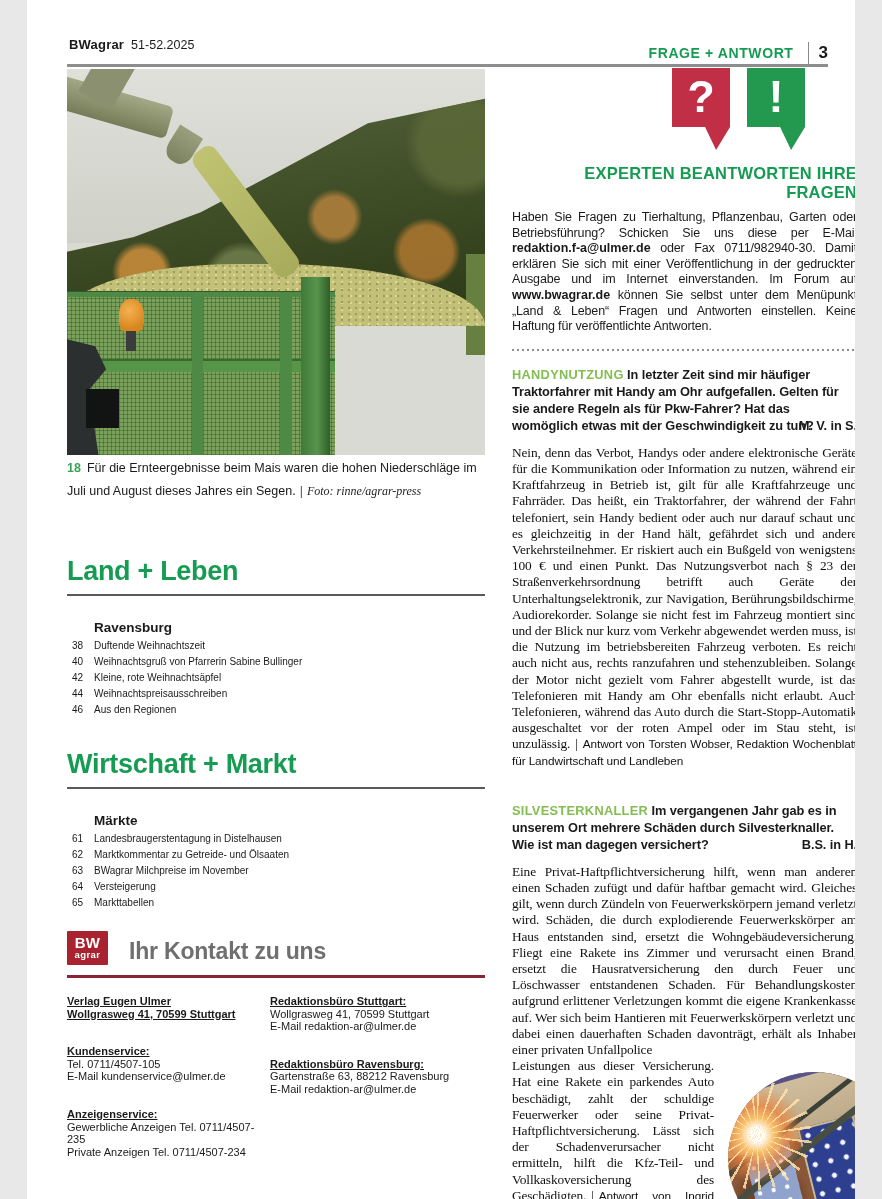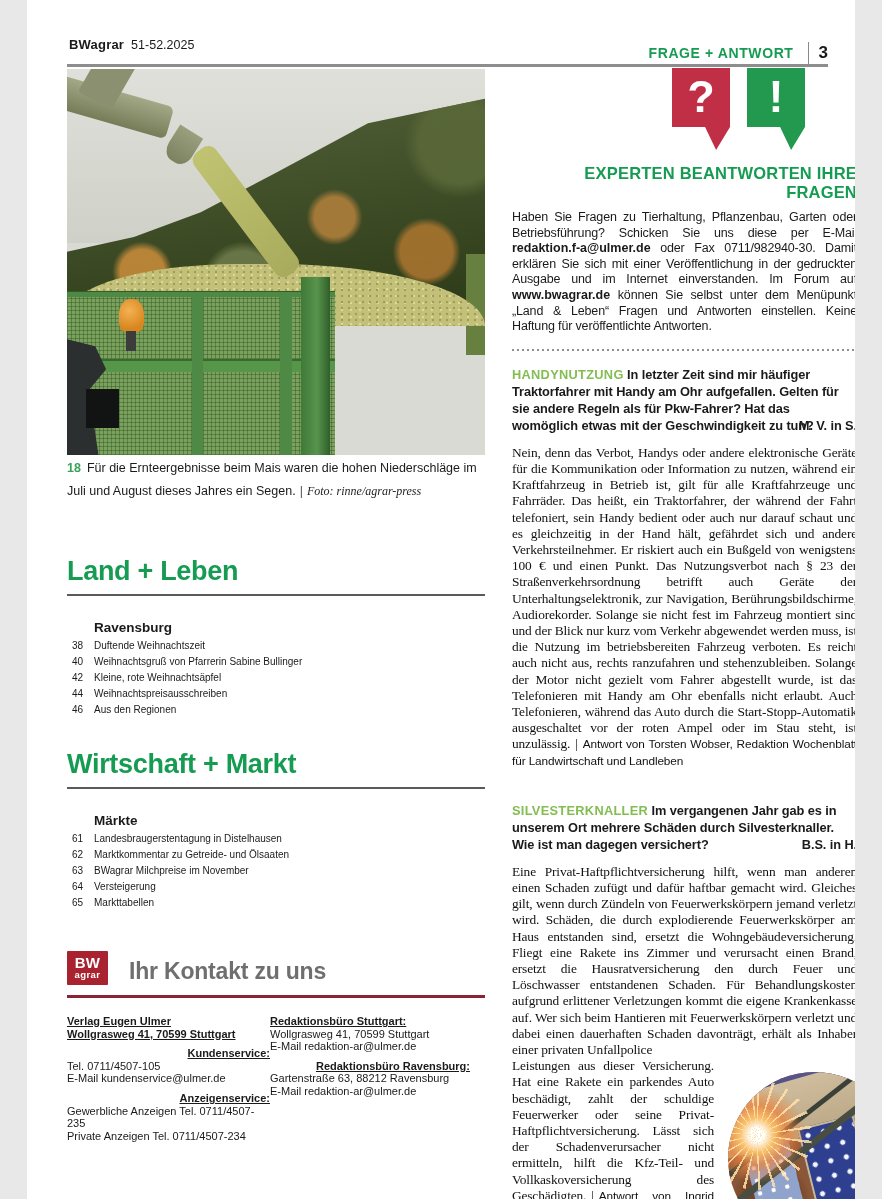--- a/index.html
+++ b/index.html
@@ -85,34 +85,34 @@
   .toc-section { margin-top:53px; }
   .toc-section.second { margin-top:31px; }
   .toc-title { color:#169c52; font-size:27px; font-weight:bold; letter-spacing:-.3px; }
   .toc-rule { height:2px; background:#5a5a5a; margin-top:7px; }
   .toc-group { font-size:13.5px; font-weight:bold; margin:24px 0 3px 27px; }
   .toc-row { display:flex; font-size:10px; line-height:16px; }
   .toc-page { width:21px; margin-left:5px; text-align:left; }
   .toc-label { margin-left:1px; }
 
   
-  .contact-head { margin-top:40px; display:flex; align-items:flex-end; }
+  .contact-head { margin-top:20px; display:flex; align-items:flex-end; }
   .bw-logo { width:41px; height:34px; background:#a8232f; color:#fff; text-align:center;
              display:flex; flex-direction:column; justify-content:center; border-radius:1px; }
   .bw-top { font-weight:bold; font-size:15px; line-height:14px; letter-spacing:.3px; }
   .bw-bottom { font-weight:bold; font-size:9.5px; line-height:10px; letter-spacing:.4px; }
   .contact-title { color:#6f6f6f; font-size:23px; font-weight:bold; margin-left:21px; letter-spacing:-.2px; }
   .contact-rule { height:3px; background:#8a2433; margin-top:10px; }
   .contact-cols { display:flex; margin-top:17px; }
   .ccol { font-size:11px; line-height:12.6px; }
   .ccol.c1 { width:203px; }
   .ccol.c2 { width:200px; }
   .cline { display:block; }
   .cline.b { font-weight:bold;text-decoration:underline; }
-  .cline.gap { margin-top:7px;text-align:right; }
+  .cline.gap { margin-top:25px; }
 
   
   .bubbles { position:relative; height:84px; }
   .bubble { position:absolute; top:0; width:58px; height:82px; color:#fff;
             font-weight:bold; font-size:45px; text-align:center; line-height:58px;
             clip-path:polygon(0 0, 100% 0, 100% 72%, 76% 100%, 57% 72%, 0 72%); }
   .bubble.red { left:160px; background:#c02f46; }
   .bubble.green { left:235px; background:#23994f; }
 
   .experten-title { margin-top:12px; color:#169c52; font-size:16.5px; font-weight:bold; letter-spacing:.2px;text-align:right; }

